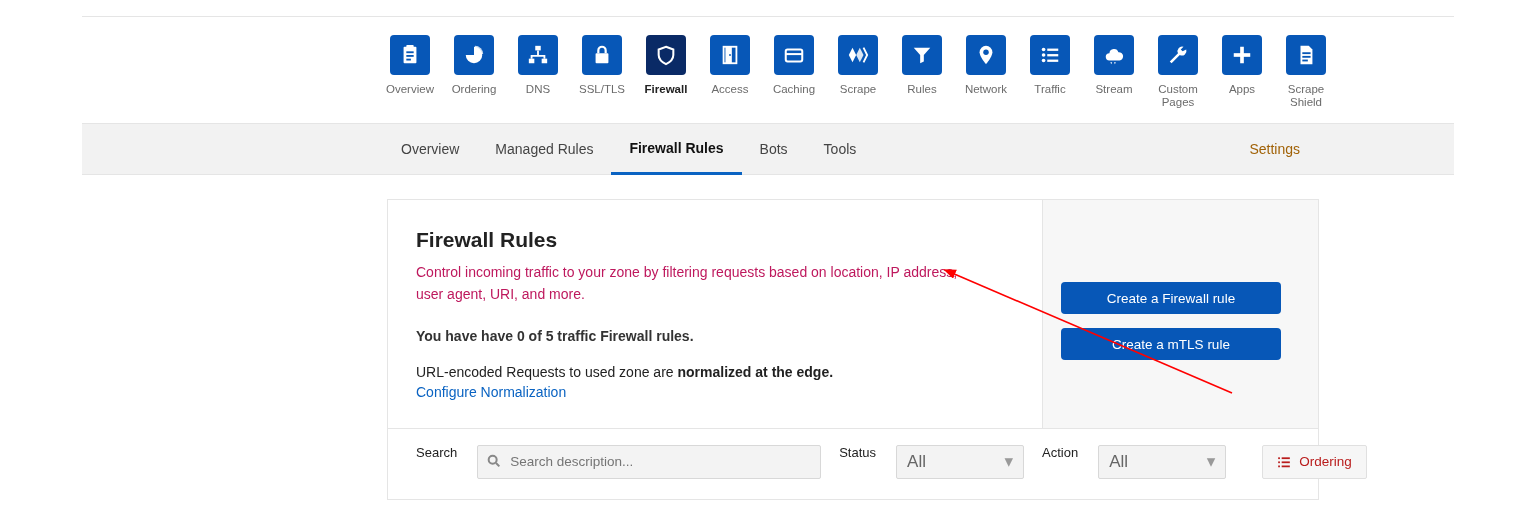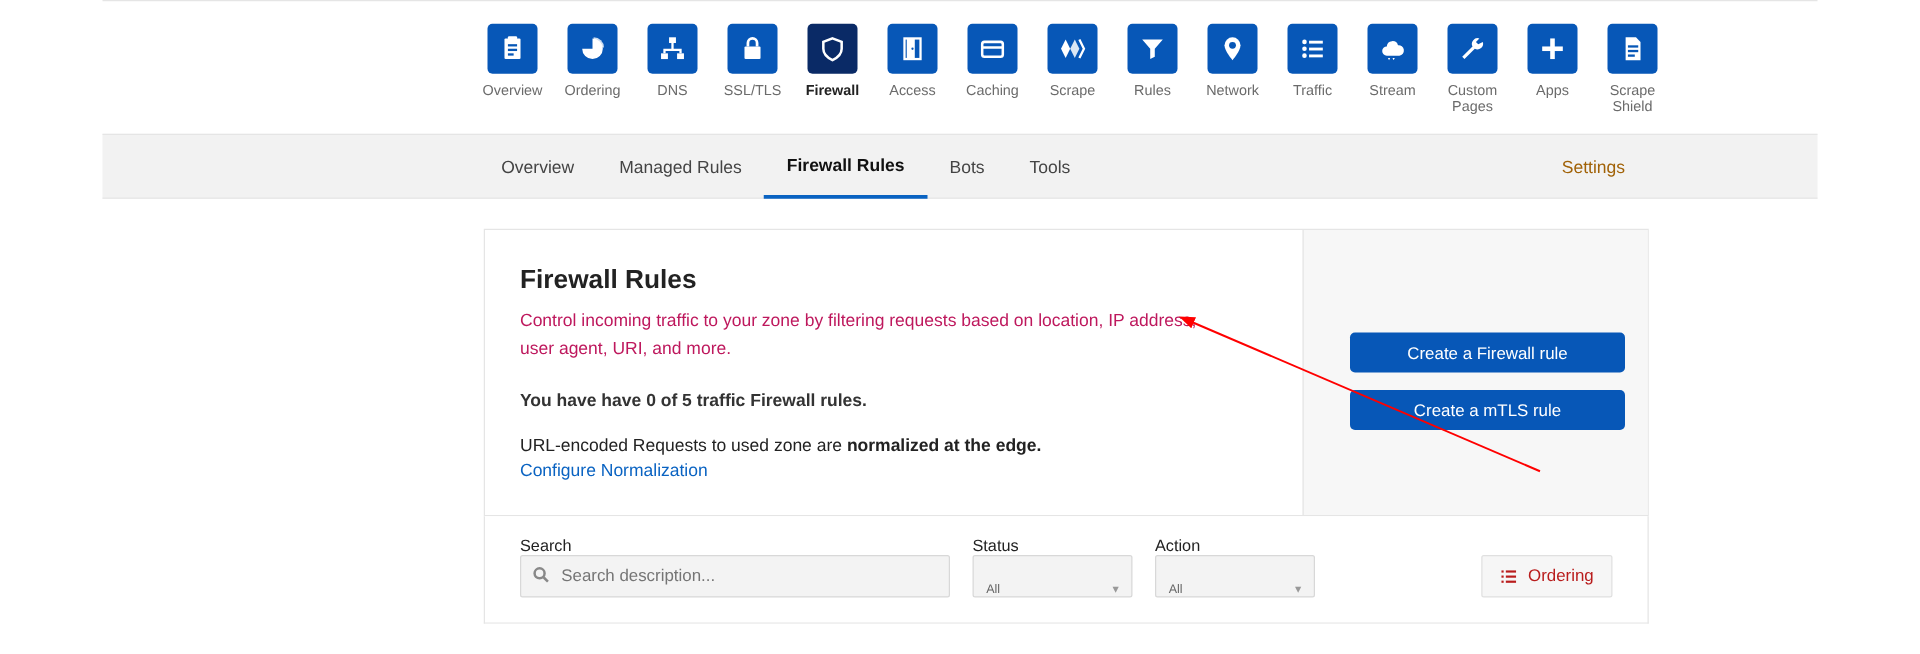--- a/index.html
+++ b/index.html
@@ -6,56 +6,56 @@
     --blue:#0757b7;
     --blue-dark:#0a2a66;
     --text:#333;
     --muted:#6b6b6b;
     --border:#e5e5e5;
     --bg-grey:#f2f2f2;
     --link:#0a63c2;
   }
   *{box-sizing:border-box;font-family:"Segoe UI",Arial,sans-serif;}
   body{margin:0;background:#fff;color:var(--text);font-size:14px;}
-  .page{width:1372px;margin:0 auto;}
+  .page{width:1372px;margin:16px auto;}
   .topbar{border-top:1px solid var(--border);padding:18px 0 14px;}
   .nav-icons{display:flex;gap:18px;justify-content:flex-start;padding-left:305px;}
   .nav-item{display:flex;flex-direction:column;align-items:center;width:46px;gap:8px;cursor:pointer;}
   .icon-tile{width:40px;height:40px;border-radius:4px;background:var(--blue);display:flex;align-items:center;justify-content:center;color:#fff;}
   .icon-tile.active{background:var(--blue-dark);}
   .nav-label{font-size:11.5px;color:var(--muted);text-align:center;line-height:1.15;white-space:pre-line;}
   .nav-item.active .nav-label{color:#222;font-weight:600;}
 
   .tabbar{background:var(--bg-grey);border-top:1px solid var(--border);border-bottom:1px solid var(--border);}
   .tabs{display:flex;align-items:center;padding:0 0 0 305px;height:50px;width:1232px;}
   .tab{padding:0 18px;height:50px;display:flex;align-items:center;color:#444;cursor:pointer;font-size:14px;}
   .tab.first{padding-left:14px;}
   .tab.active{color:#111;font-weight:600;border-bottom:3px solid var(--link);margin-bottom:-1px;}
   .tabs-spacer{flex:1;}
   .settings{color:#a16207;cursor:pointer;padding-right:14px;}
 
   .content-wrap{padding:24px 0 0 305px;}
   .panel{display:flex;width:932px;border:1px solid var(--border);background:#fff;}
   .panel-left{flex:1;padding:28px 28px 28px 28px;}
-  .panel-right{width:276px;background:#f7f7f7;border-left:1px solid var(--border);padding:82px 18px 20px;display:flex;flex-direction:column;gap:14px;align-items:flex-end;}
+  .panel-right{width:276px;background:#f7f7f7;border-left:1px solid var(--border);padding:82px 18px 20px;display:flex;flex-direction:column;gap:14px;align-items:flex-start;}
   h2{margin:0 0 10px;font-size:21px;font-weight:700;color:#222;}
   .desc{color:#be185d;line-height:1.55;max-width:560px;margin-bottom:22px;}
   .usage{margin-bottom:20px;}
   .url-line{color:#222;}
   .link{color:var(--link);text-decoration:none;cursor:pointer;display:inline-block;margin-top:4px;}
 
   .btn{display:flex;align-items:center;justify-content:center;border-radius:4px;background:var(--blue);color:#fff;height:32px;width:220px;font-size:13.5px;cursor:pointer;border:none;}
 
   .filters{width:932px;border:1px solid var(--border);border-top:none;background:#fff;padding:16px 28px 20px;display:flex;gap:18px;align-items:flex-end;}
-  .fcol{display:flex;flex-direction:column;gap:0;}
+  .fcol{display:flex;flex-direction:row;gap:20px;}
   .flabel{font-size:13px;color:#222;}
   .search-box{position:relative;width:344px;}
   .search-box input{width:100%;height:34px;border:1px solid #d8d8d8;background:#f3f3f3;padding:0 10px 0 32px;font-size:13.5px;color:#7f1d1d;border-radius:2px;}
   .search-box .sicon{position:absolute;left:9px;top:8px;color:#888;}
-  .sel{width:128px;height:34px;border:1px solid #d8d8d8;background:#f3f3f3;display:flex;align-items:flex-end;justify-content:space-between;padding:0 10px;color:#666;cursor:pointer;border-radius:2px;font-size:10px;}
+  .sel{width:128px;height:34px;border:1px solid #d8d8d8;background:#f3f3f3;display:flex;align-items:center;justify-content:space-between;padding:0 10px;color:#666;cursor:pointer;border-radius:2px;font-size:17px;}
   .chev{color:#999;}
   .filters-spacer{flex:1;}
   .ordering{height:34px;border:1px solid #e0e0e0;background:#f6f6f6;color:#b91c1c;display:flex;align-items:center;gap:8px;padding:0 14px;border-radius:2px;cursor:default;font-size:13.5px;}
 
   .arrow{position:absolute;pointer-events:none;}
   svg{display:block;}
 </style>
 </head>
 <body>
 

